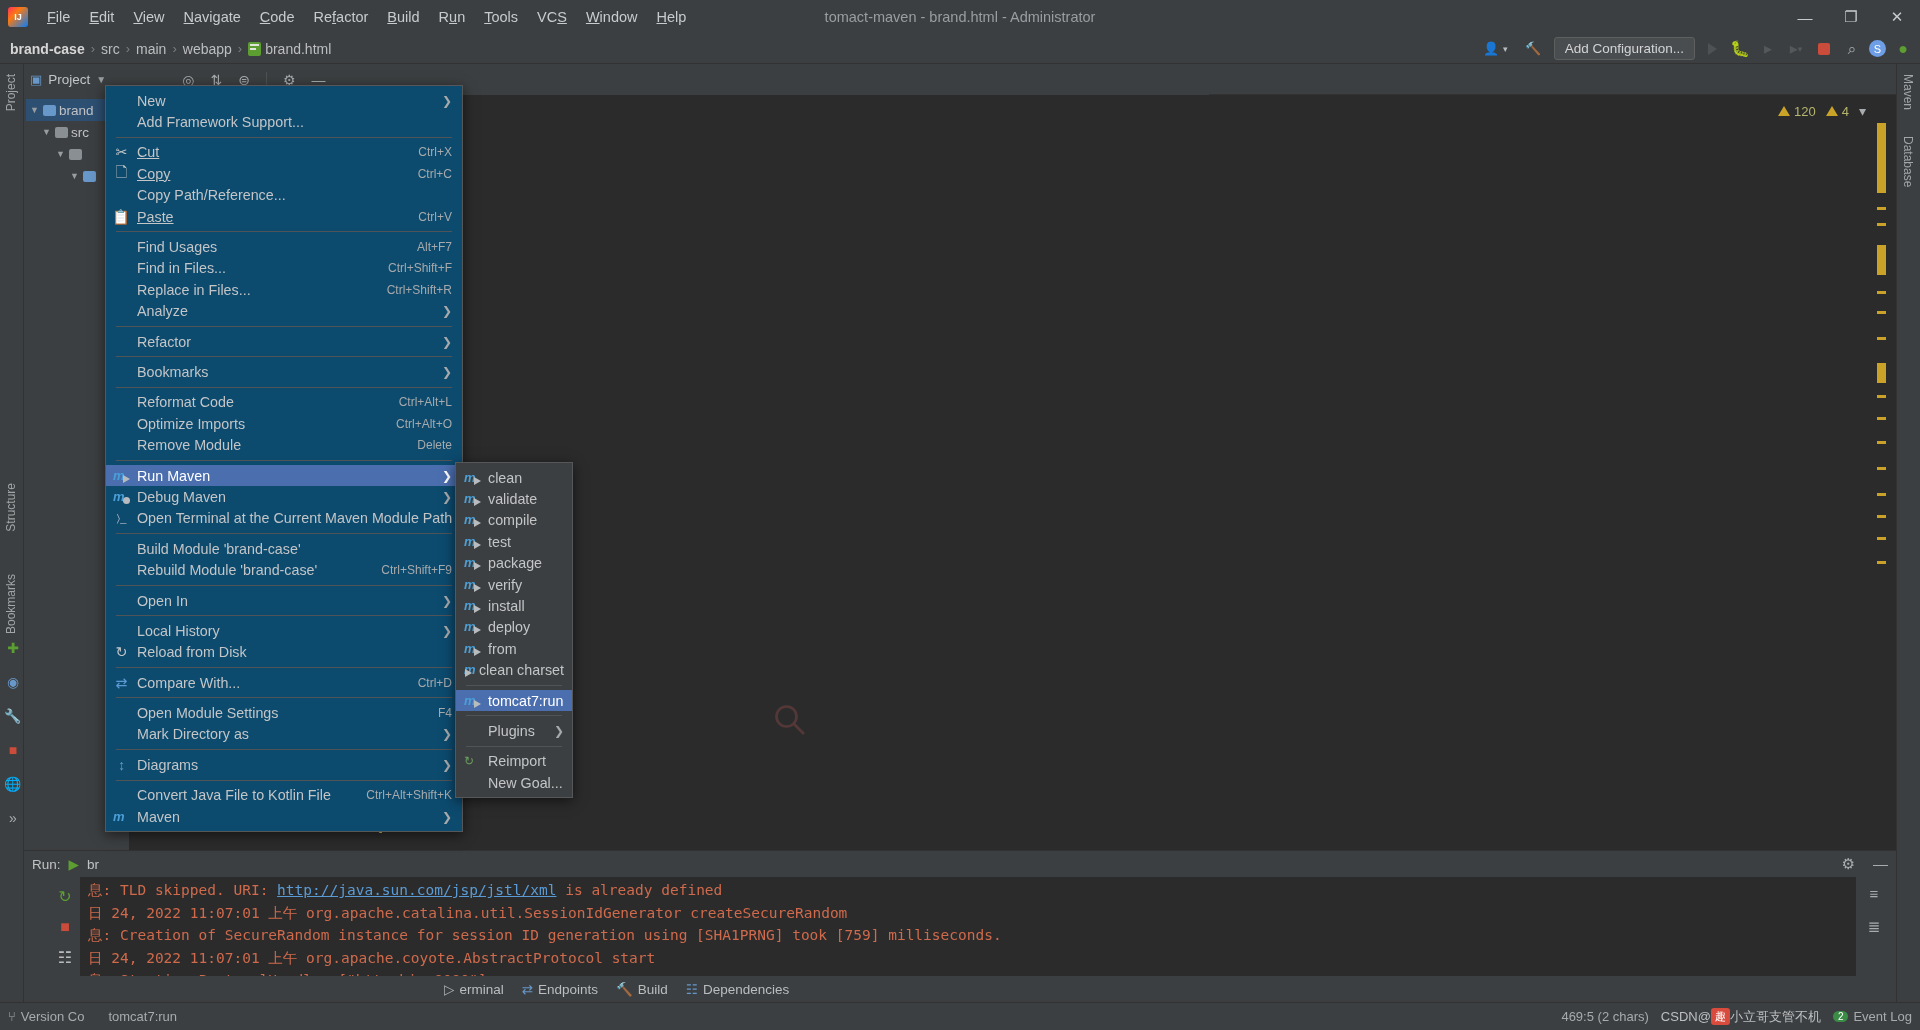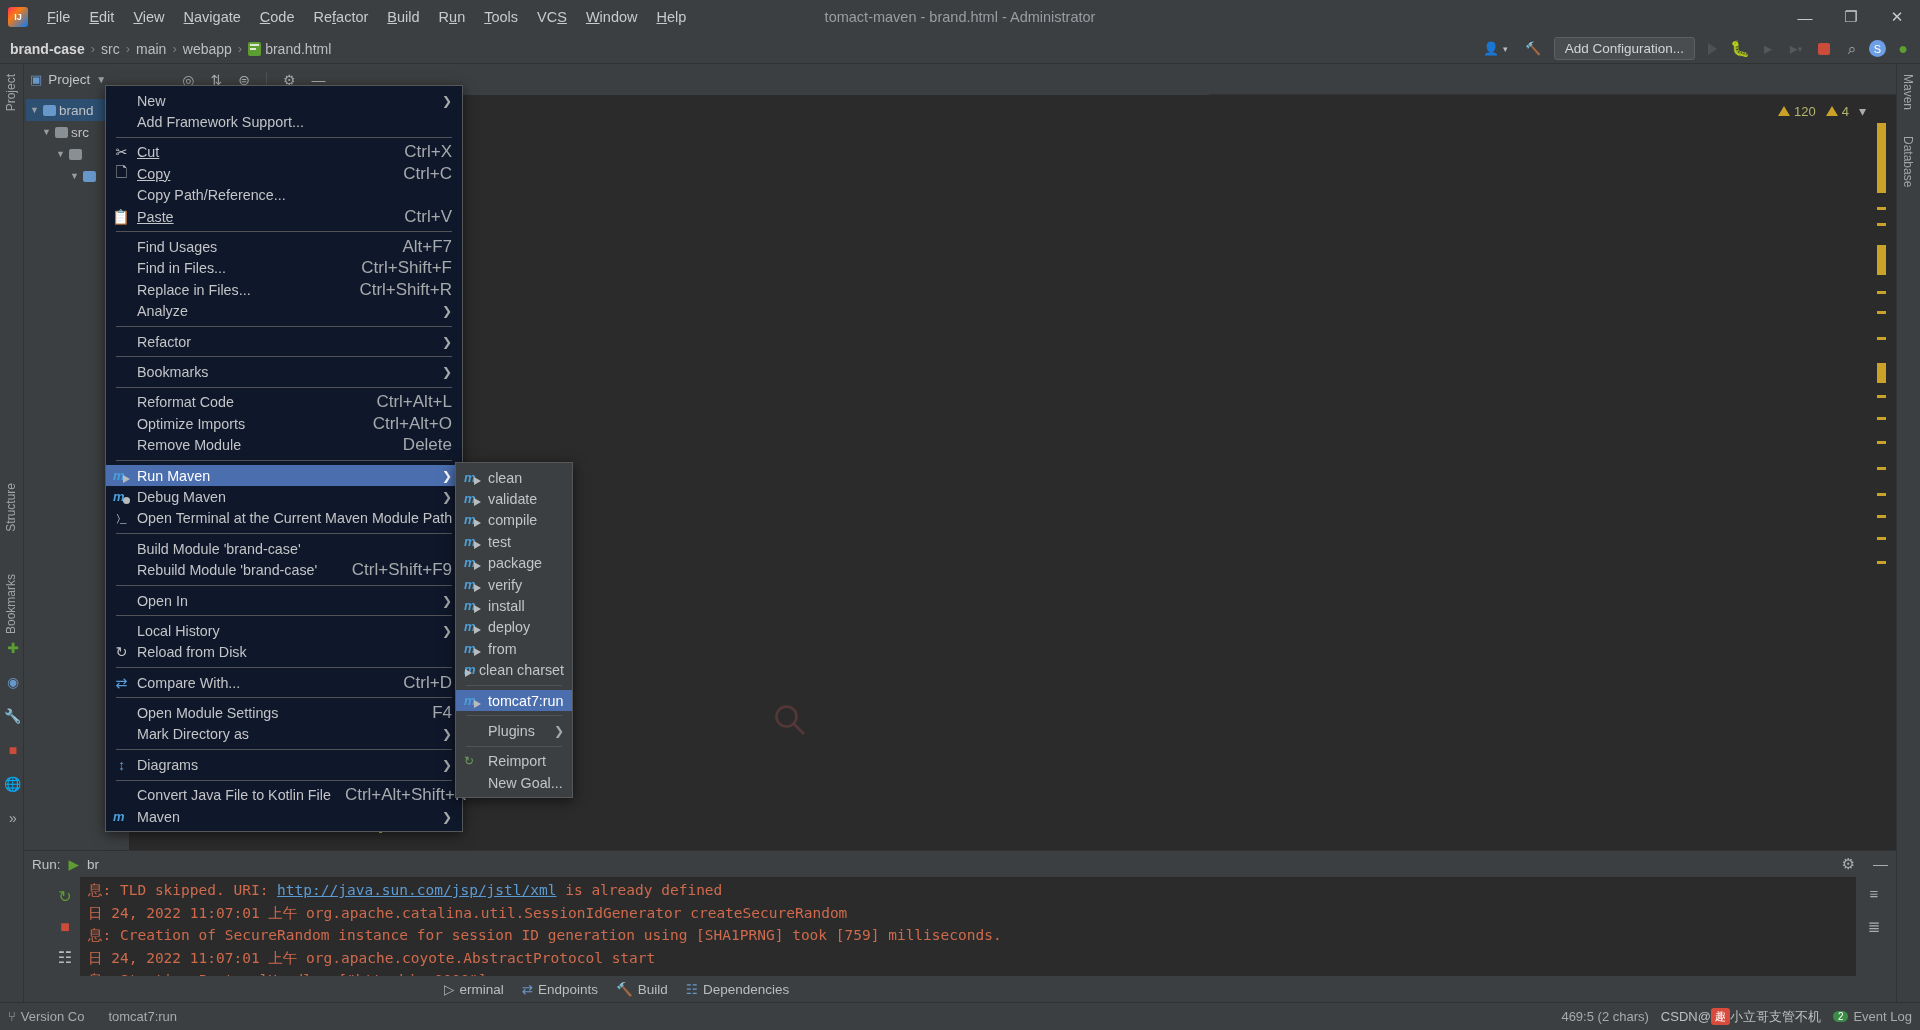--- a/index.html
+++ b/index.html
@@ -101,26 +101,26 @@
   .csdn{display:flex;align-items:center;color:#bdbfc1;font-size:13px;}
   .csdn .badge{background:#d94c3d;color:#fff;border-radius:3px;padding:1px 4px;font-size:11px;}
   .evtlog{display:flex;align-items:center;gap:5px;}
   .evtlog .n{background:#3b8c47;color:#fff;border-radius:8px;font-size:10px;padding:0 5px;}
 
   
   .bottabs{position:absolute;left:24px;right:24px;bottom:28px;height:26px;display:flex;align-items:center;gap:18px;padding-left:420px;font-size:13.5px;color:#bbbdbf;background:#3c3f41;}
   .bt{display:flex;align-items:center;gap:5px;}
 
   
-  .ctxmenu{position:absolute;left:105px;top:85px;width:358px;background:#0f172a;border:1px solid #555759;
+  .ctxmenu{position:absolute;left:105px;top:85px;width:358px;background:#0c4a6e;border:1px solid #555759;
       box-shadow:0 3px 12px rgba(0,0,0,.55);padding:4px 0;z-index:50;}
   .ci{height:21.4px;display:flex;align-items:center;padding:0 10px 0 0;font-size:14.3px;color:#c3c5c7;white-space:nowrap;}
   .ci .ic{width:31px;display:flex;align-items:center;justify-content:center;flex:0 0 auto;}
   .ci .lab{flex:1 1 auto;}
-  .ci .sc{color:#a7aaac;font-size:17px;margin-left:14px;}
+  .ci .sc{color:#a7aaac;font-size:12px;margin-left:14px;}
   .ci .arrow{color:#a7aaac;font-size:12px;margin-left:10px;}
   .ci.hl{background:#4b6eaf;color:#ffffff;}
   .ci.hl .arrow{color:#fff;}
   .sep-l{height:1px;background:#515457;margin:4px 10px 4px 10px;}
   .u{text-decoration:underline;}
 
   .mav-ic{width:17px;height:14px;position:relative;}
   .mav-ic .m{position:absolute;left:0;top:0;color:#4a9fd8;font-size:13px;font-weight:bold;font-style:italic;line-height:13px;}
   .mav-ic .p{position:absolute;right:0;bottom:0;width:0;height:0;border-left:7px solid #b8bcbe;border-top:4px solid transparent;border-bottom:4px solid transparent;}
   .mav-ic .bug{position:absolute;right:0;bottom:0;width:7px;height:7px;border-radius:50%;background:#b8bcbe;}

